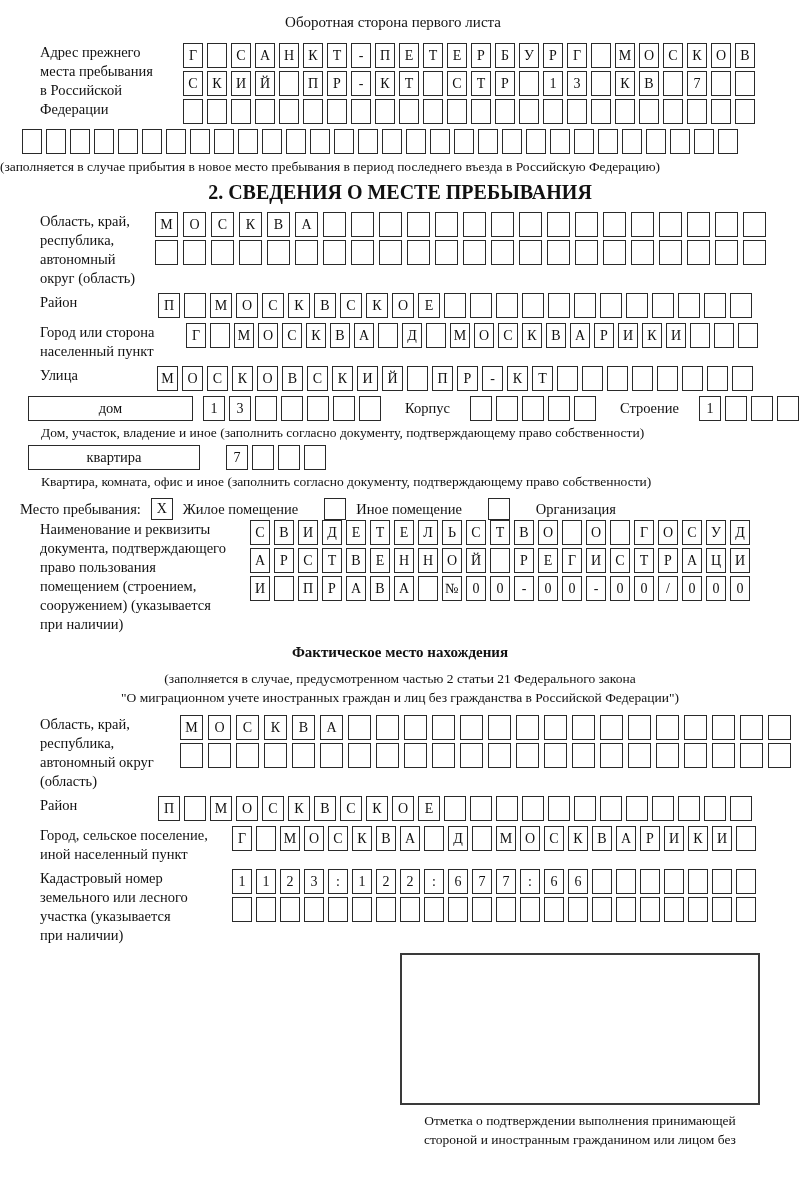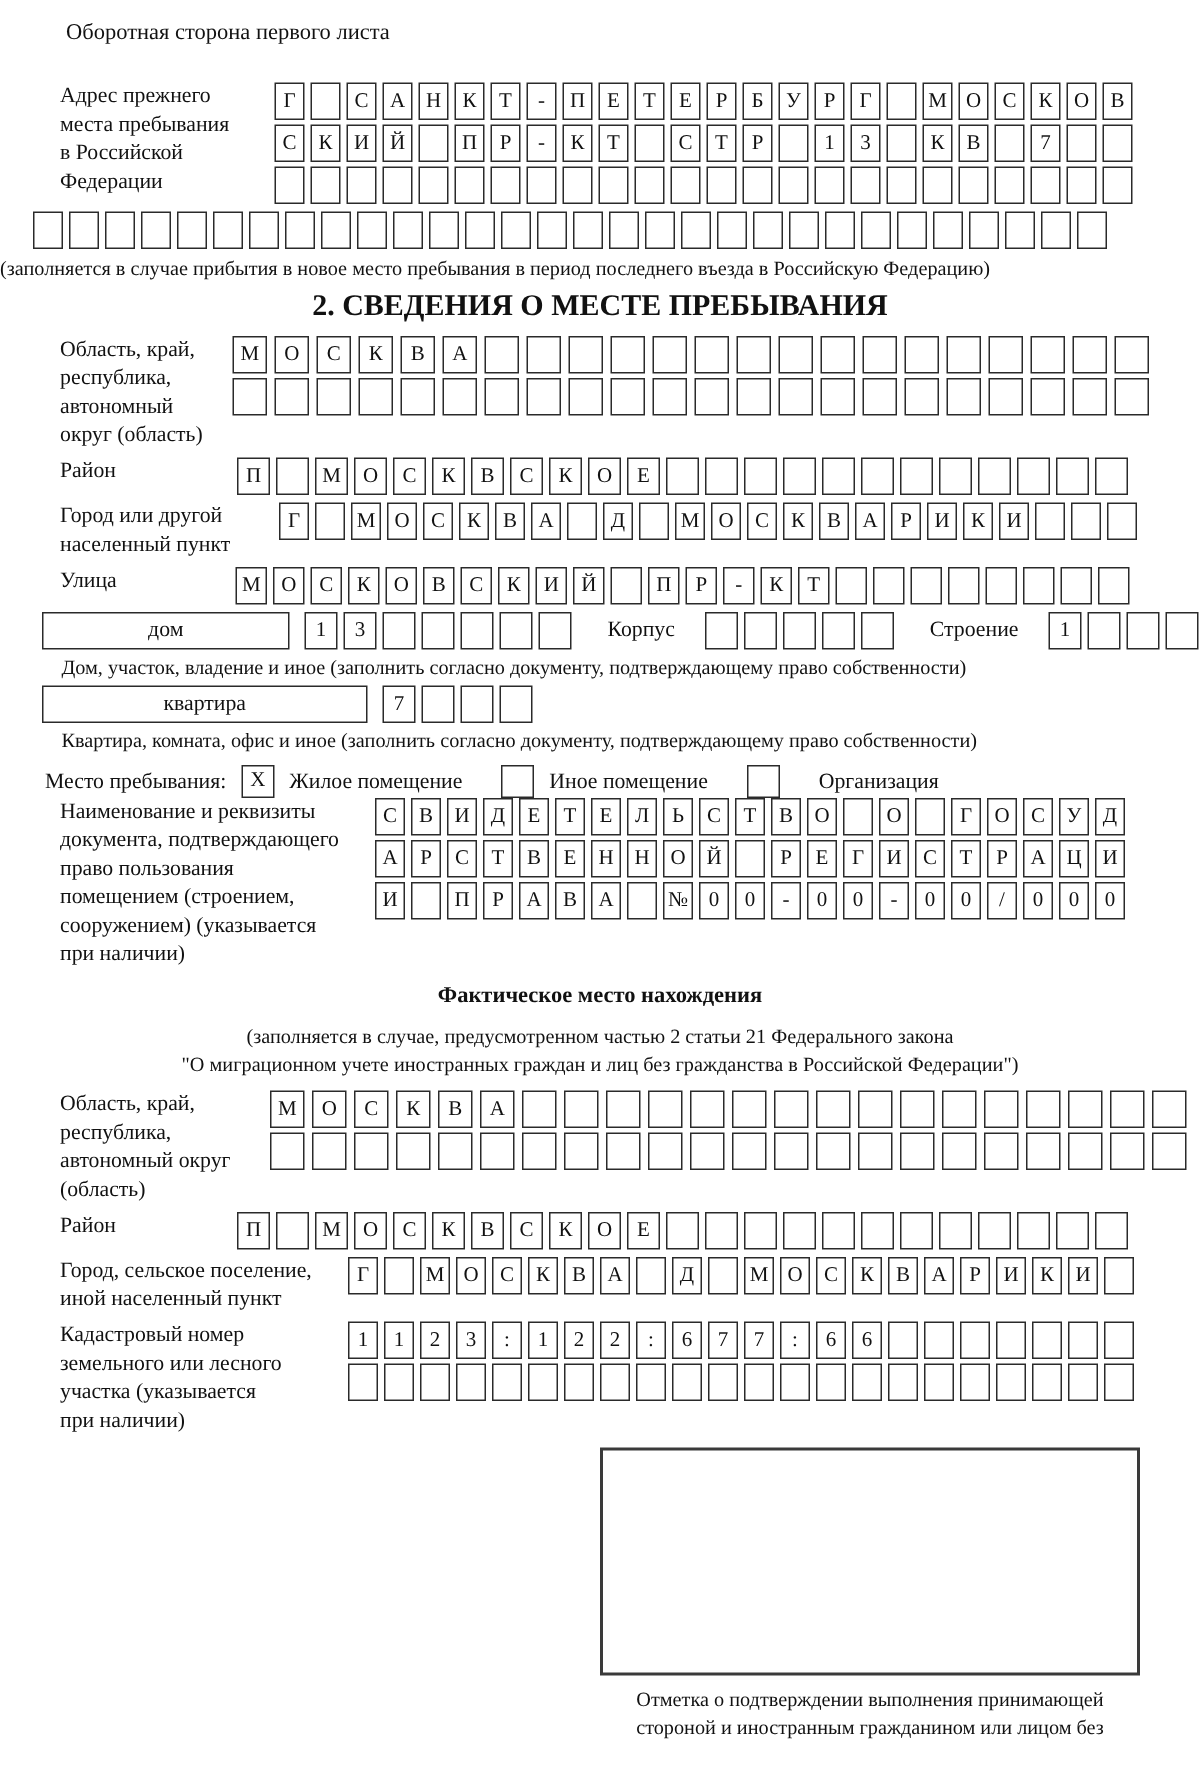--- a/index.html
+++ b/index.html
@@ -1,21 +1,21 @@
 <!DOCTYPE html>
 <html><head>
 <meta charset="utf-8">
 <style>
   * { box-sizing: border-box; }
   body {
     margin: 0; width: 800px; height: 1180px; background: #ffffff; color: #111;
     font-family: "Liberation Serif", "DejaVu Serif", serif; overflow: hidden;
   }
   .page { padding-top: 14px; }
-  .page-header { text-align: left; padding-right: 58px; font-size: 15px; margin-bottom: 24px; padding-left: 44px; }
+  .page-header { text-align: center; padding-right: 58px; font-size: 15px; margin-bottom: 12px; padding-left: 44px; }
 
   .form-row { display: flex; align-items: flex-start; margin-bottom: 5px; }
   .label { font-size: 14.5px; line-height: 19px; padding-left: 40px; flex-shrink: 0; }
   .lw183 { width: 183px; } .lw155 { width: 155px; } .lw158 { width: 158px; }
   .lw186 { width: 186px; } .lw157 { width: 157px; } .lw250 { width: 250px; }
   .lw180 { width: 180px; } .lw232 { width: 232px; }
 
   .rows { display: flex; flex-direction: column; gap: 3px; }
   .cells { display: flex; }
   .cell {
@@ -30,24 +30,24 @@
 
   .caption { font-size: 13.5px; line-height: 17px; margin: 2px 0 4px 0; }
   .center { }
   .caption-left { padding-left: 41px; }
   .sec-title { text-align: center; font-weight: bold; font-size: 20px; margin: 6px 0 8px 0; }
 
   .inline-row { display: flex; align-items: center; padding-left: 28px; margin-bottom: 3px; }
   .named-box { border: 1.5px solid #2a2a2a; height: 25px; display: flex; align-items: center;
     justify-content: center; font-size: 14.5px; flex-shrink: 0; }
   .w165 { width: 165px; margin-right: 10px; }
-  .w205 { width: 217px; margin-right: 10px; }
+  .w205 { width: 172px; margin-right: 26px; }
   .inline-label { font-size: 14.5px; margin: 0 20px; }
 
-  .mesto { display: flex; align-items: center; padding-left: 30px; font-size: 14.5px; margin-top: 8px; }
+  .mesto { display: flex; align-items: center; padding-left: 20px; font-size: 14.5px; margin-top: 8px; }
   .checkbox { width: 22px; height: 22px; border: 1.5px solid #2a2a2a; display: flex;
     align-items: center; justify-content: center; font-size: 14px; flex-shrink: 0; }
   .mesto .gap-s { margin-left: 10px; } .mesto .gap-m { margin-left: 26px; }
   .mesto-note { font-size: 13.5px; margin: 3px 0 8px 235px; width: 245px; text-align: center; }
 
   .fact-note { text-align: center; font-size: 13.5px; line-height: 19px; }
   .fact-title { text-align: center; font-weight: bold; font-size: 15px; margin: 10px 0 8px 0; }
 
   .stamp-wrap { margin-left: 392px; width: 376px; margin-top: 8px; }
   .stamp-box { border: 2px solid #3a3a3a; width: 360px; height: 152px; margin: 0 auto 6px auto; }
@@ -267,21 +267,21 @@
         <div class="cell"></div>
         <div class="cell"></div>
         <div class="cell"></div>
         <div class="cell"></div>
         <div class="cell"></div>
       </div>
   </div>
 
   <div class="form-row">
     <div class="label lw186">
-      <div>Город или другой</div>
+      <div>Город или сторона</div>
       <div>населенный пункт</div>
     </div>
     <div class="cells sm">
         <div class="cell">Г</div>
         <div class="cell"></div>
         <div class="cell">М</div>
         <div class="cell">О</div>
         <div class="cell">С</div>
         <div class="cell">К</div>
         <div class="cell">В</div>

